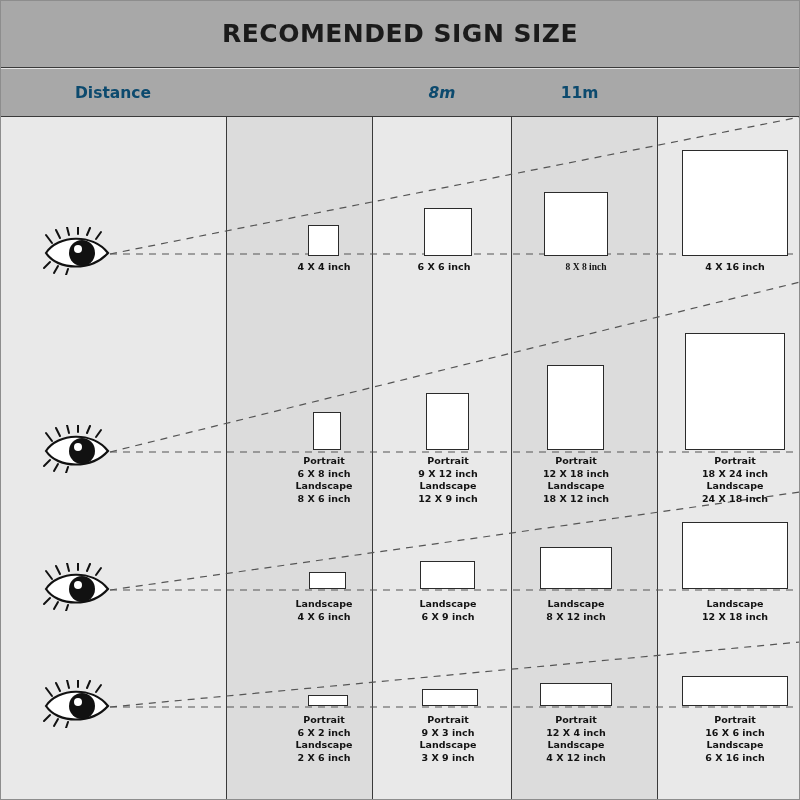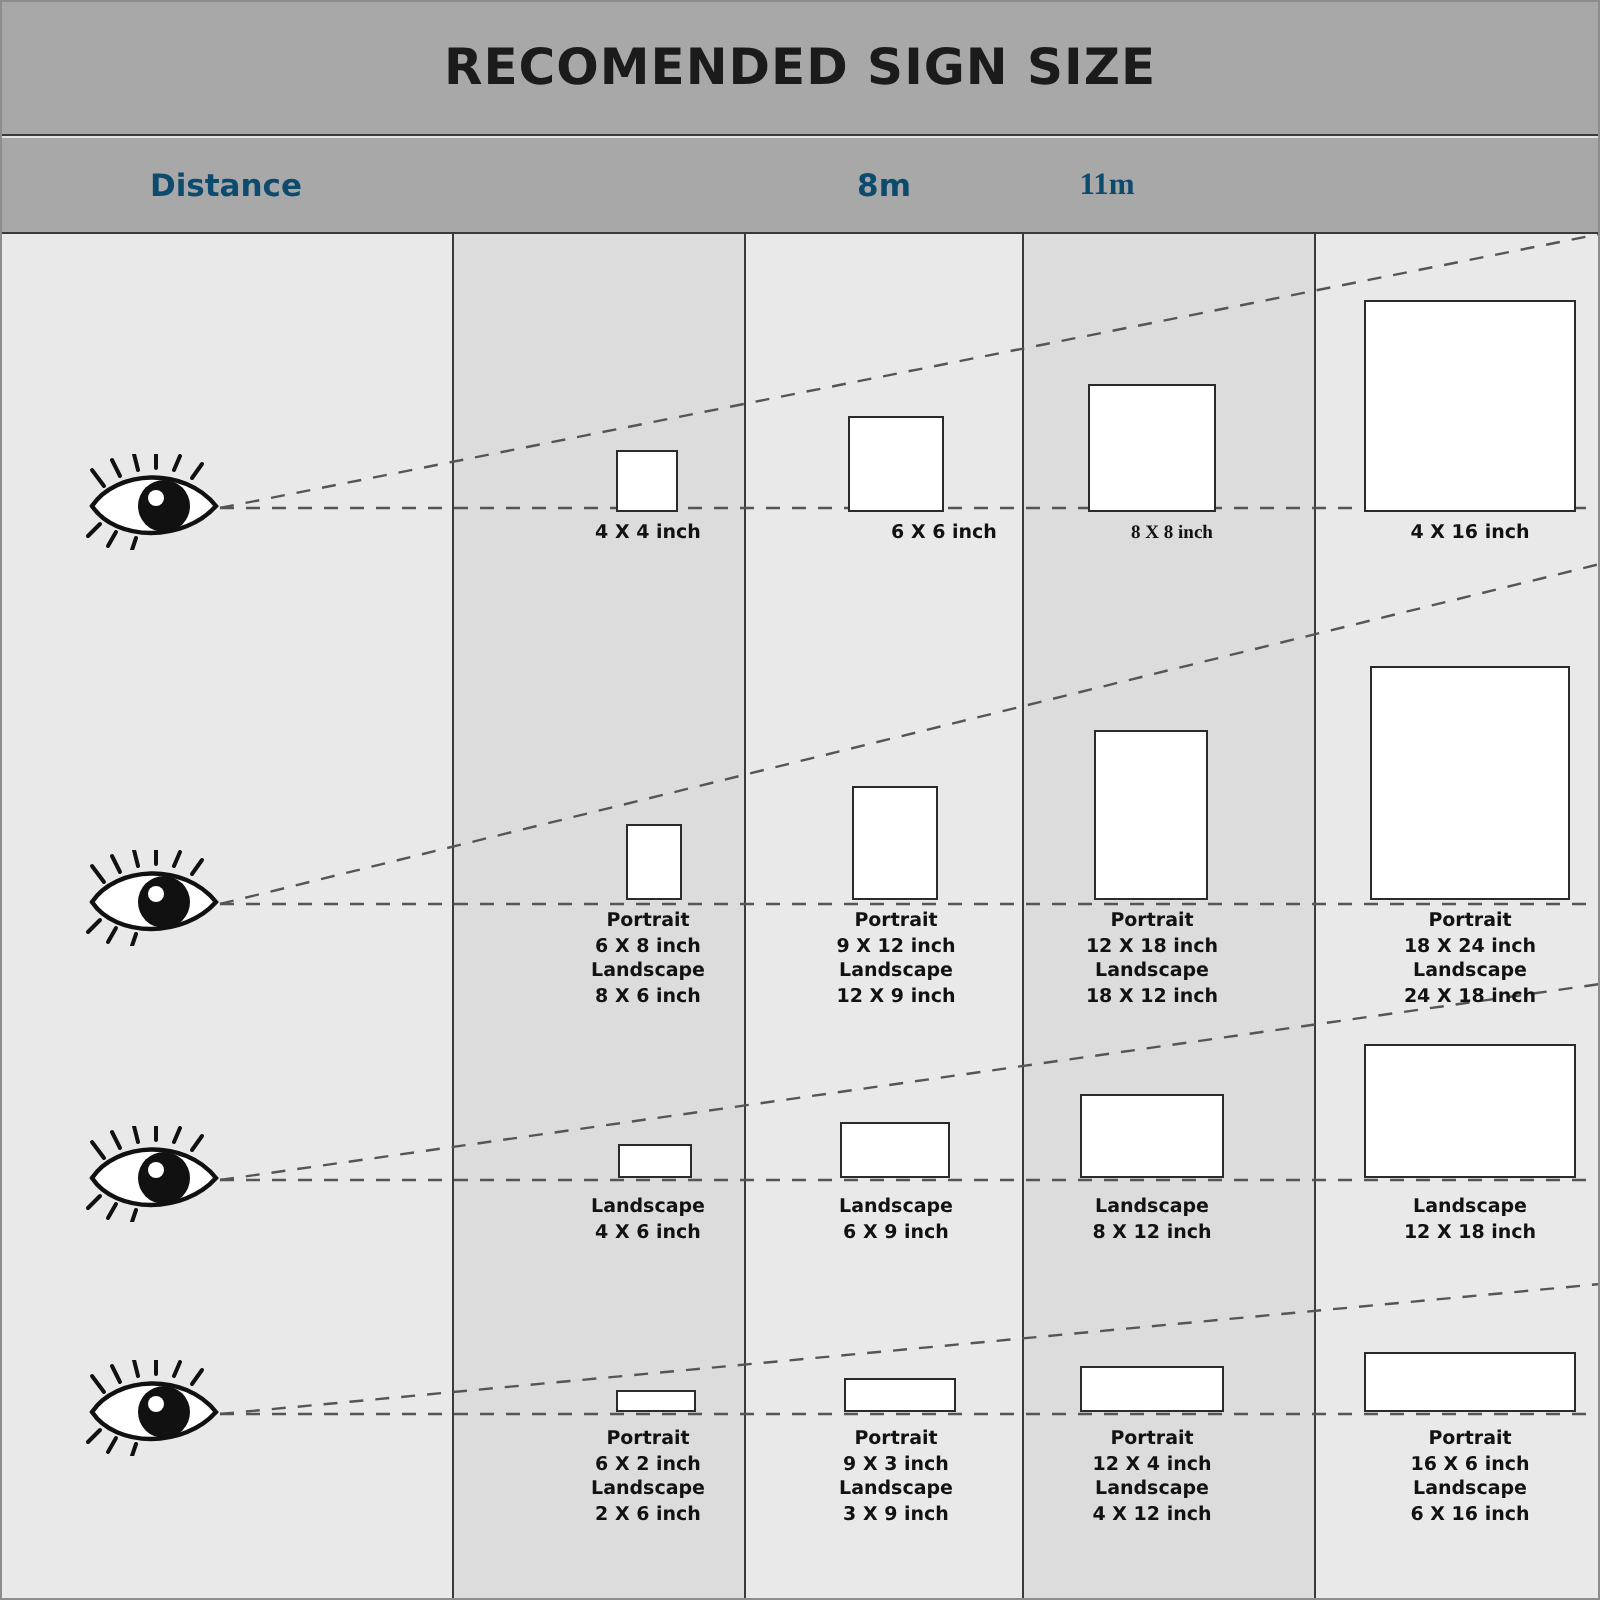--- a/index.html
+++ b/index.html
@@ -137,22 +137,22 @@
 <body>
 
 <div id="chart">
 
   <div class="title-bar">
     <div class="title-text">RECOMENDED SIGN SIZE</div>
   </div>
 
   <div class="header-row">
     <div class="header-cell" style="left:0;width:226px;">Distance</div>
-    <div class="header-cell" style="left:373px;width:138px;">8m</div>
-    <div class="header-cell" style="left:481px;width:145px;font-family:Liberation Serif, serif;">11m</div>
+    <div class="header-cell" style="left:373px;width:138px;font-style:italic;">8m</div>
+    <div class="header-cell" style="left:507px;width:145px;">11m</div>
   </div>
 
   <div class="grid">
 
     <div class="col-band" style="left:0;width:226px;"></div>
     <div class="col-band alt" style="left:227px;width:145px;"></div>
     <div class="col-band" style="left:373px;width:138px;"></div>
     <div class="col-band alt" style="left:512px;width:145px;"></div>
     <div class="col-band" style="left:658px;width:142px;"></div>
 
@@ -248,21 +248,21 @@
             <path d="M16 39 L12 46"></path>
             <path d="M26 42 L24 48"></path>
         </g>
       </g>
     </svg>
 
     <div class="sign" style="left:308px;top:108px;width:31px;height:31px;"></div>
     <div class="caption" style="left:277px;top:144px;width:94px;">4 X 4 inch</div>
 
     <div class="sign" style="left:424px;top:91px;width:48px;height:48px;"></div>
-    <div class="caption" style="left:425px;top:144px;width:94px;text-align:center;">6 X 6 inch</div>
+    <div class="caption" style="left:397px;top:144px;width:94px;text-align:center;">6 X 6 inch</div>
 
     <div class="sign" style="left:544px;top:75px;width:64px;height:64px;"></div>
     <div class="caption" style="left:539px;top:144px;width:94px;font-family:Liberation Serif, serif;">8 X 8 inch</div>
 
     <div class="sign" style="left:682px;top:33px;width:106px;height:106px;"></div>
     <div class="caption" style="left:682px;top:144px;width:106px;">4 X 16 inch</div>
 
     <div class="sign" style="left:313px;top:295px;width:28px;height:38px;"></div>
     <div class="caption" style="left:277px;top:338px;width:94px;">Portrait
 6 X 8 inch

